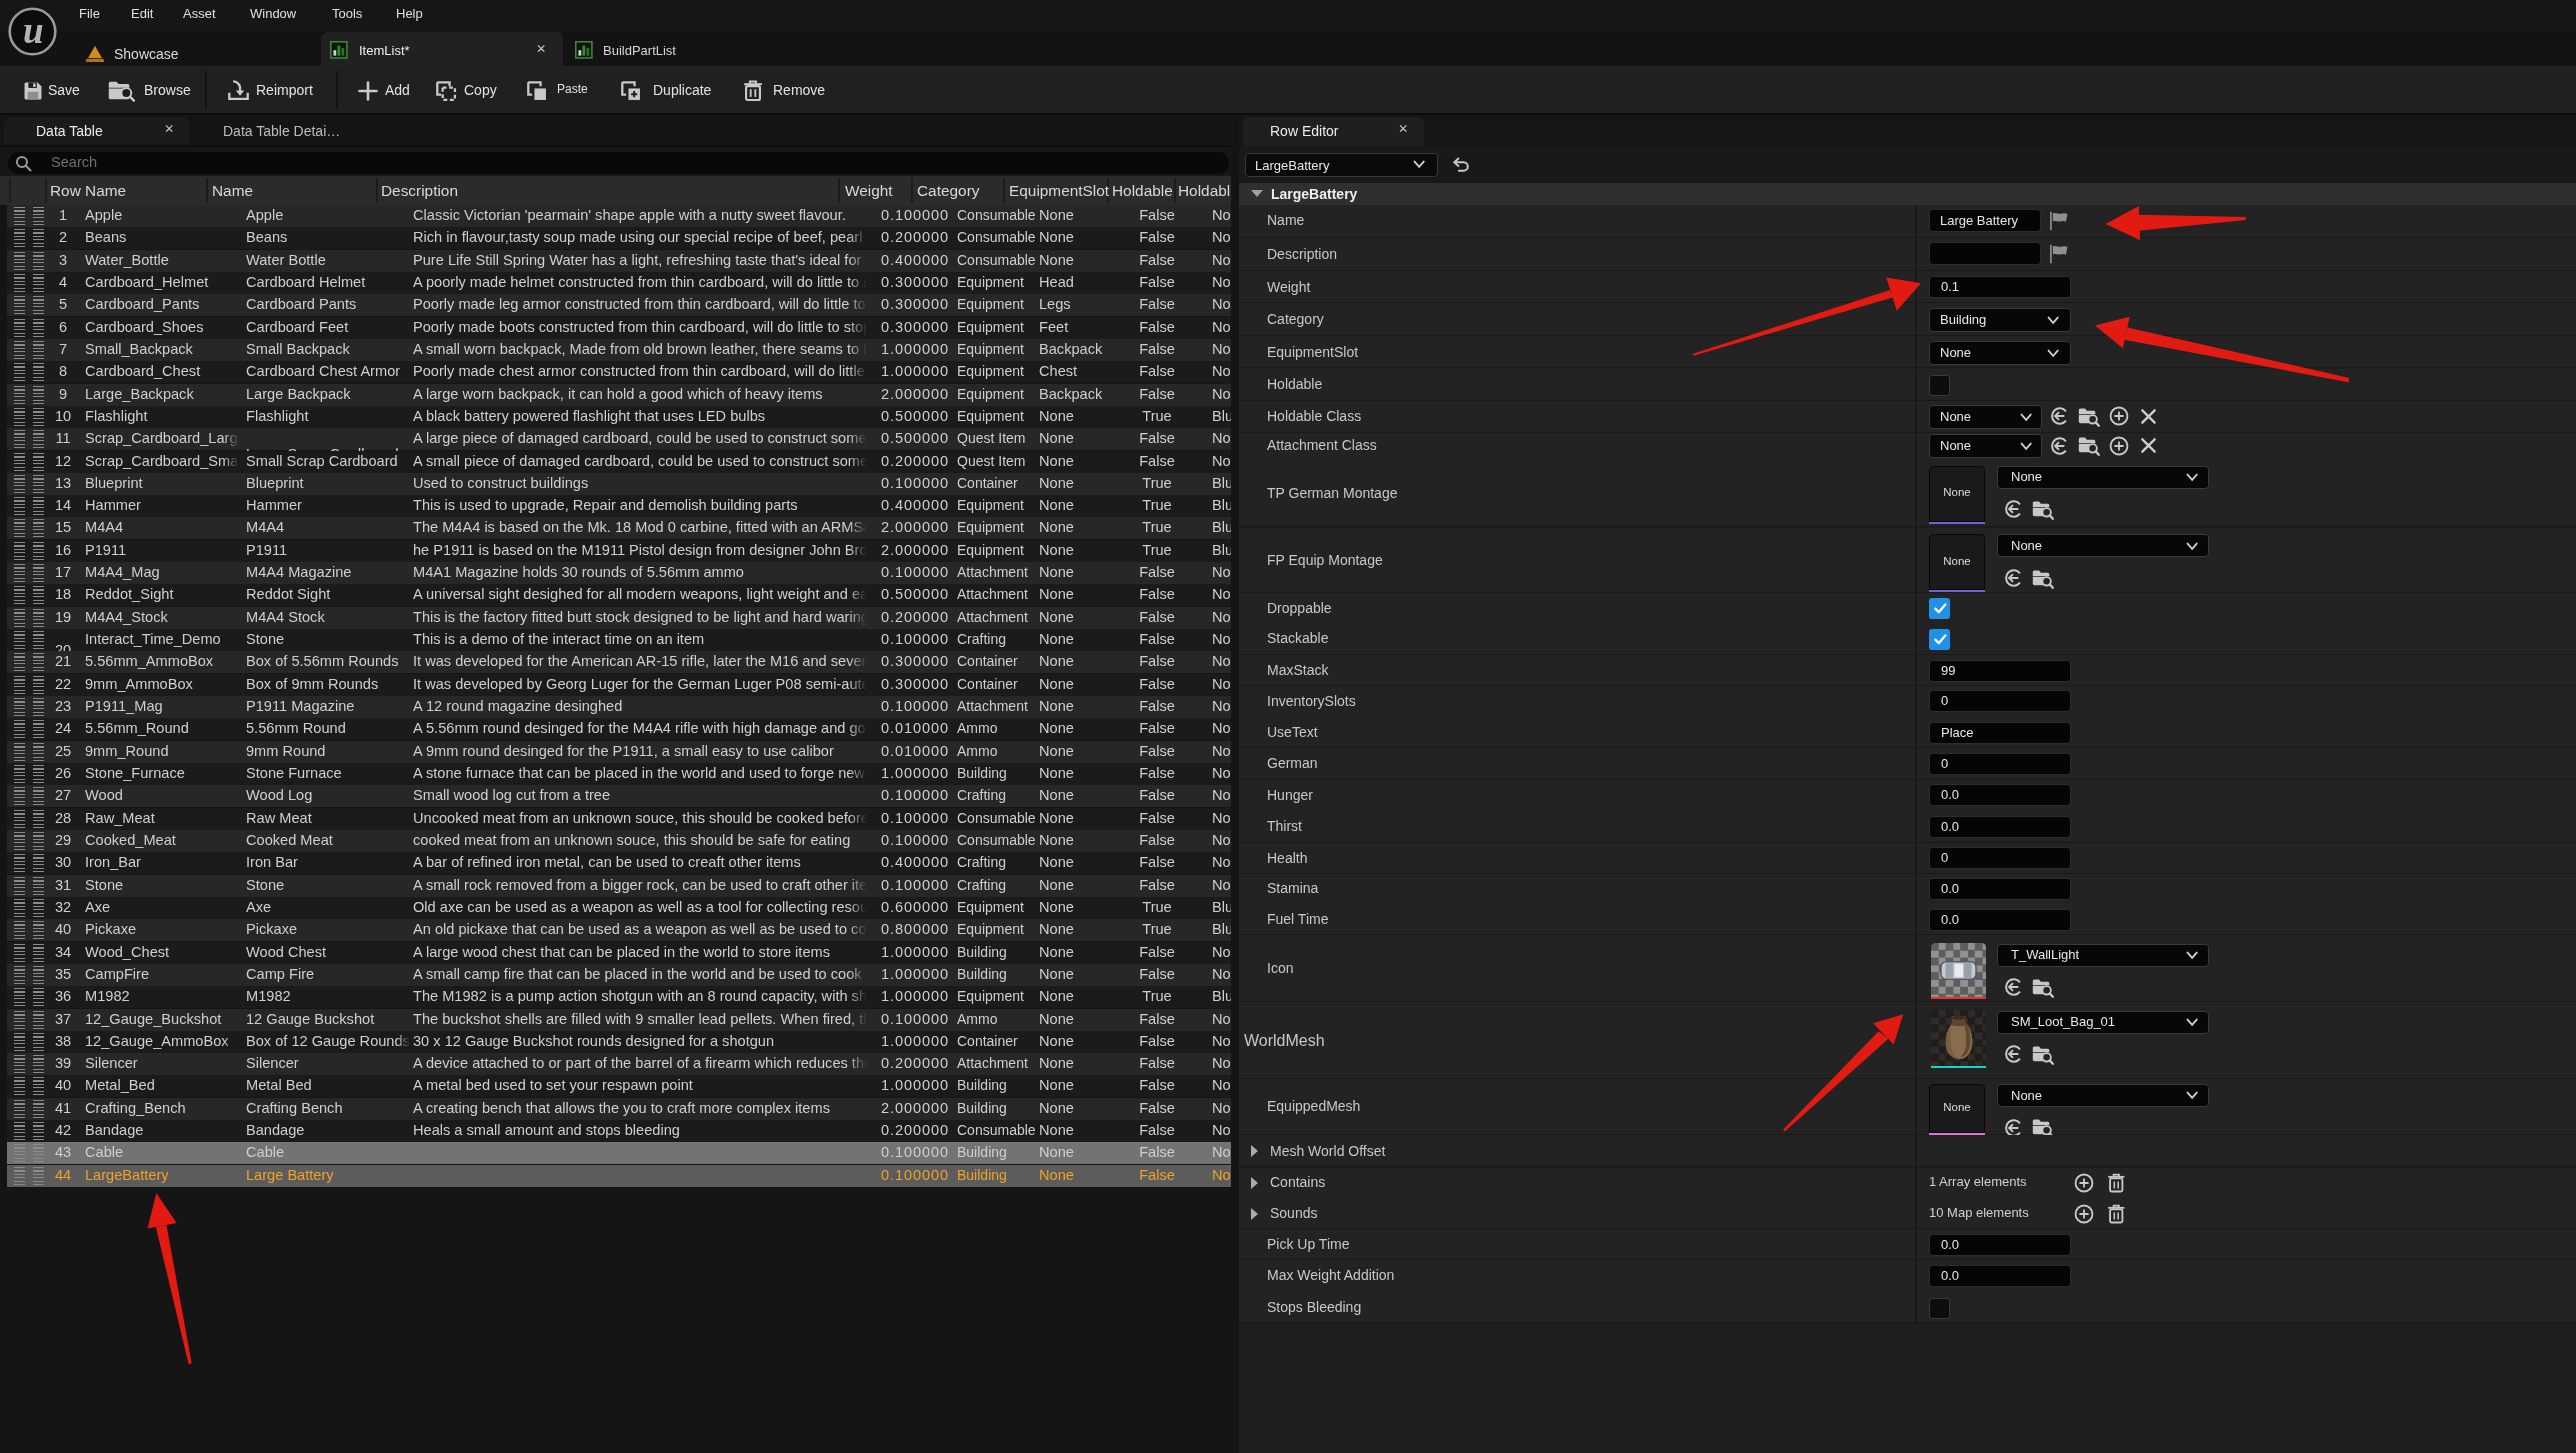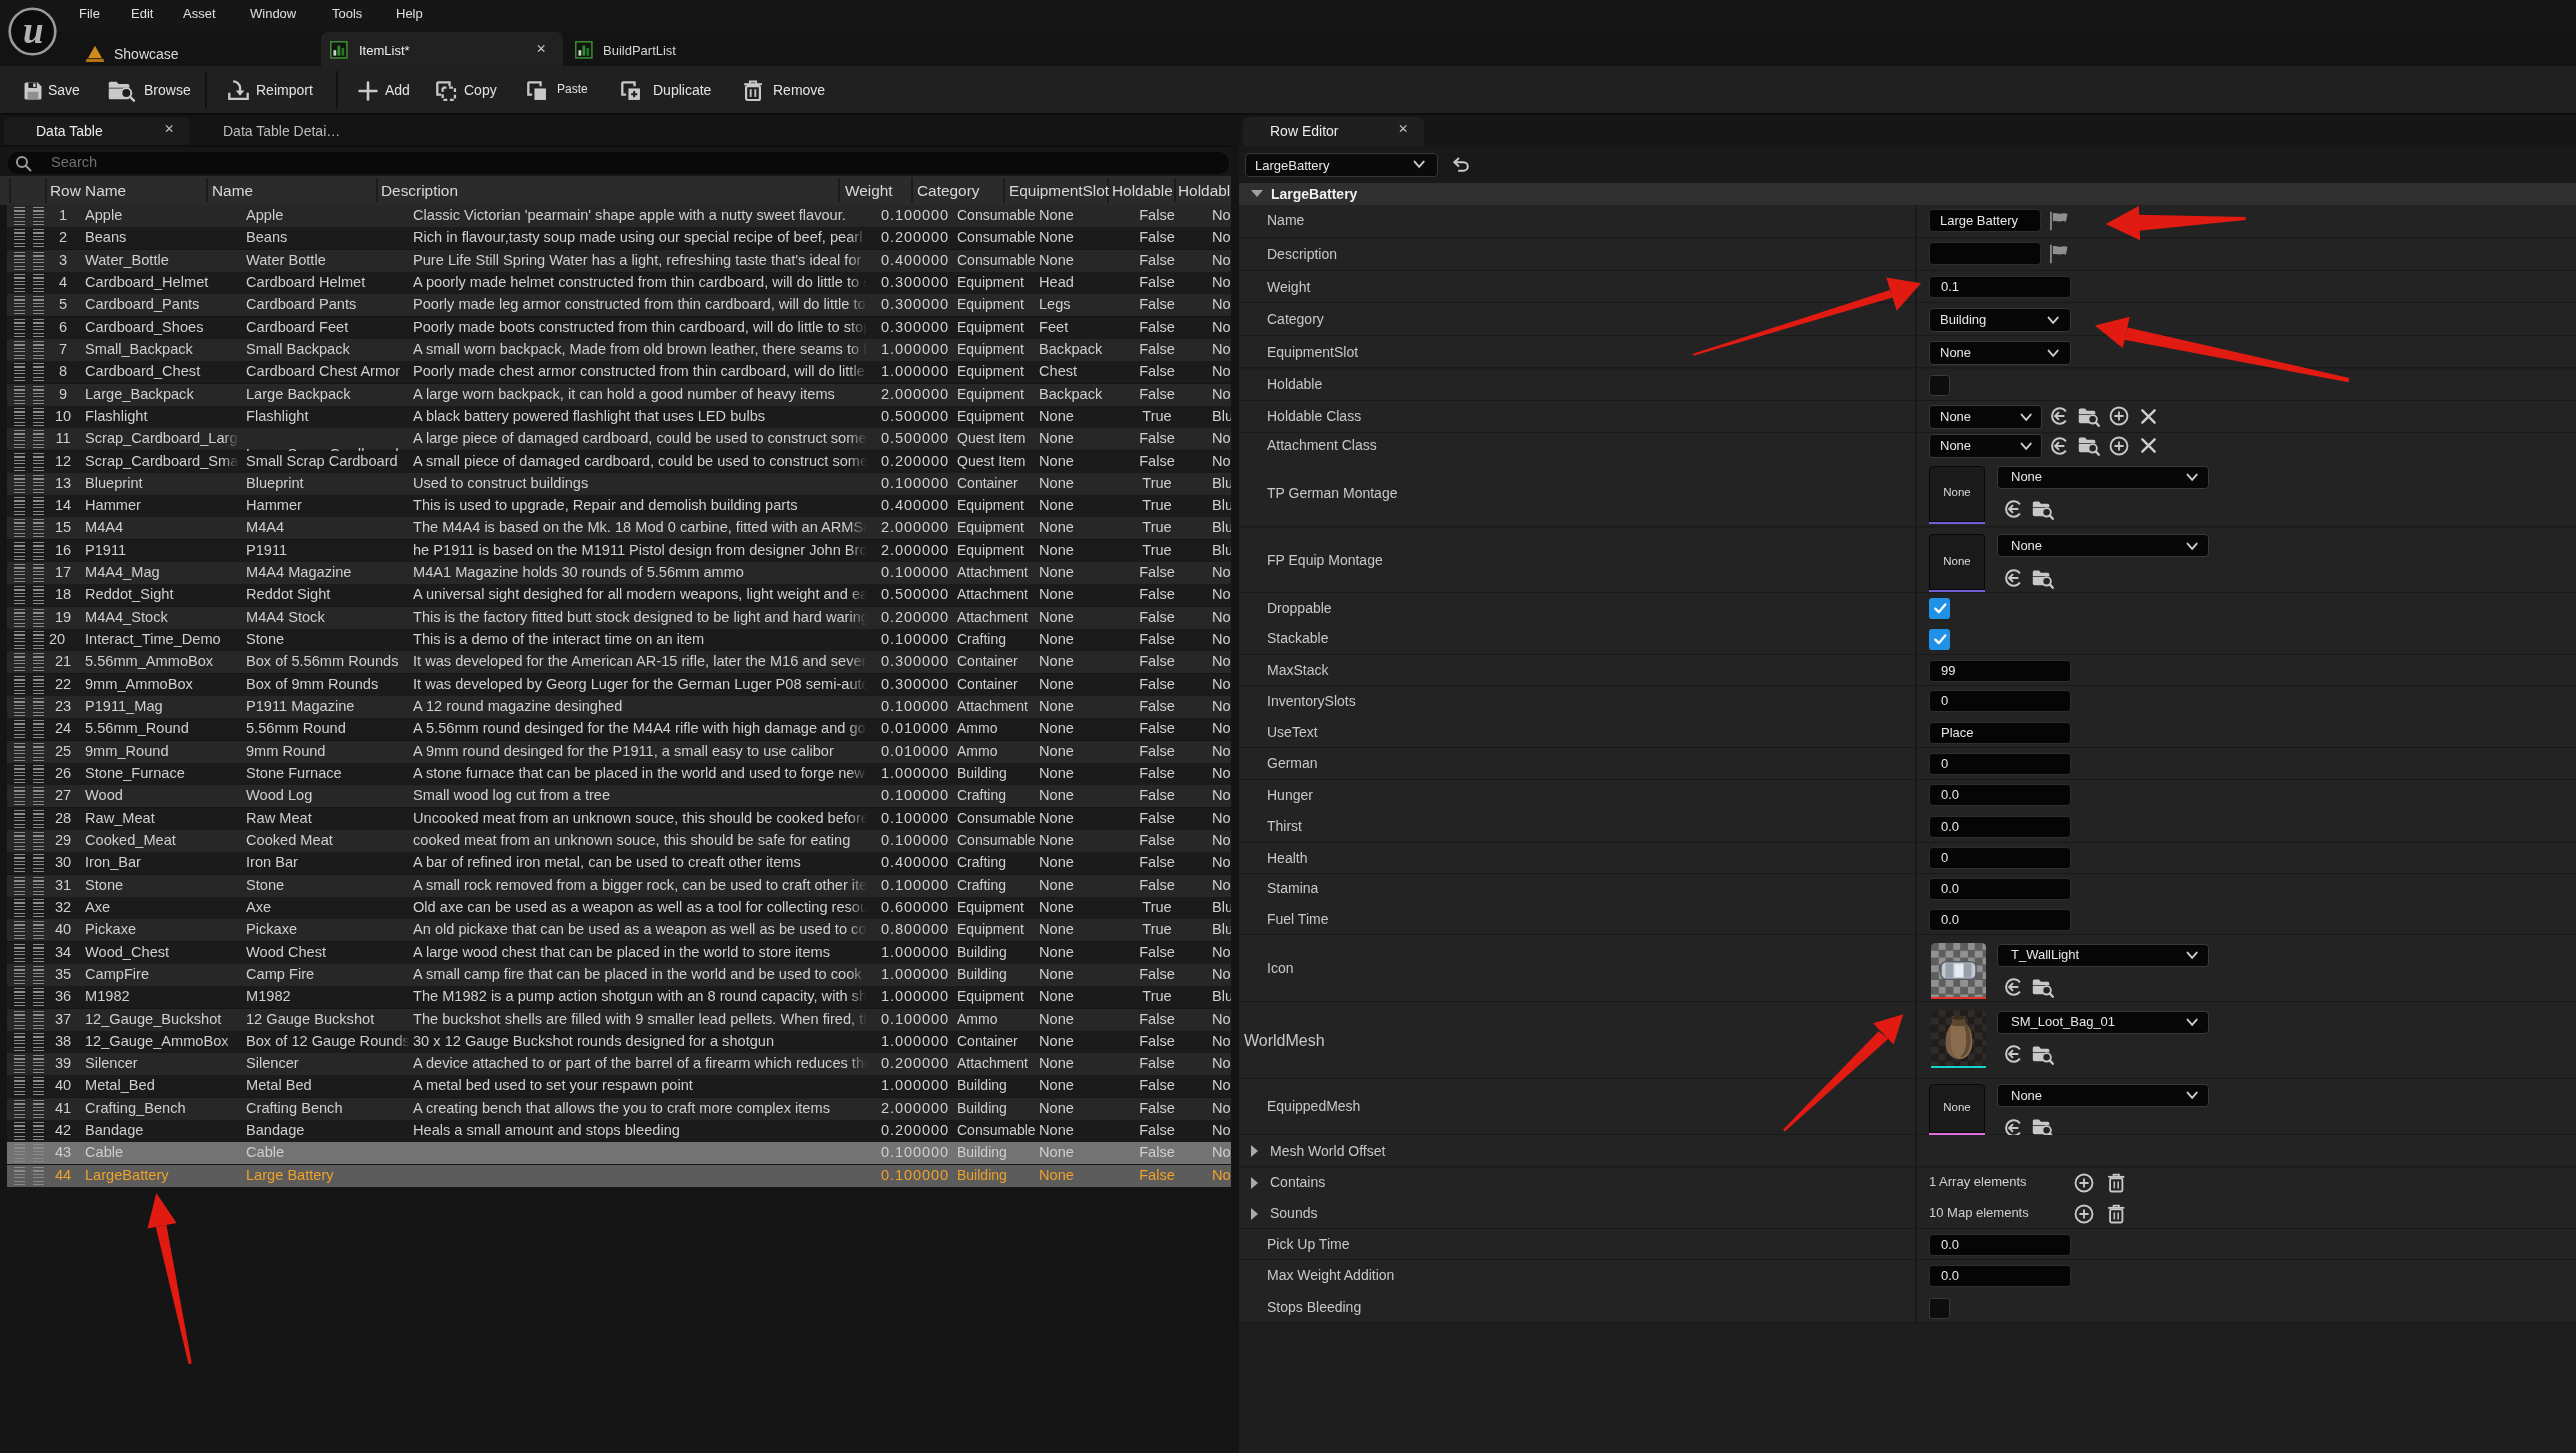--- a/index.html
+++ b/index.html
@@ -230,21 +230,21 @@
 <div class="tx" style="left:1039px;top:1.5px">Chest</div>
 <div class="tx" style="left:1111px;top:1.5px;width:92px;text-align:center">False</div>
 <div class="tx" style="left:1212px;top:1.5px;width:20px;overflow:hidden">None</div>
 </div>
 <div class="a" style="left:0;top:179px;width:1231px;height:22px;background:#272727;color:#cfcfcf;font-size:14.6px">
 <div class="a" style="left:14px;top:2.3px;width:10.8px;height:17.7px;background:repeating-linear-gradient(#8a8a8a 0 1.2px,transparent 1.2px 3.4px)"></div>
 <div class="a" style="left:33px;top:2.3px;width:10.8px;height:17.7px;background:repeating-linear-gradient(#8a8a8a 0 1.2px,transparent 1.2px 3.4px)"></div>
 <div class="tx" style="left:49px;top:1.5px;width:28px;text-align:center">9</div>
 <div class="tx" style="left:85px;top:1.5px;width:154px;overflow:hidden;-webkit-mask-image:linear-gradient(to right,#000 90%,transparent)">Large_Backpack</div>
 <div class="tx" style="left:246px;top:1.5px;width:164px;overflow:hidden;-webkit-mask-image:linear-gradient(to right,#000 92%,transparent)">Large Backpack</div>
-<div class="tx" style="left:413px;top:1.5px;width:454px;overflow:hidden;-webkit-mask-image:linear-gradient(to right,#000 96%,transparent)">A large worn backpack, it can hold a good number of heavy items</div>
+<div class="tx" style="left:413px;top:1.5px;width:454px;overflow:hidden;-webkit-mask-image:linear-gradient(to right,#000 96%,transparent)">A large worn backpack, it can hold a good which of heavy items</div>
 <div class="tx" style="left:847px;top:1.5px;width:102px;text-align:right;letter-spacing:0.9px">2.000000</div>
 <div class="tx" style="left:957px;top:2.3px;font-size:14px">Equipment</div>
 <div class="tx" style="left:1039px;top:1.5px">Backpack</div>
 <div class="tx" style="left:1111px;top:1.5px;width:92px;text-align:center">False</div>
 <div class="tx" style="left:1212px;top:1.5px;width:20px;overflow:hidden">None</div>
 </div>
 <div class="a" style="left:0;top:201px;width:1231px;height:22px;background:#1b1b1b;color:#cfcfcf;font-size:14.6px">
 <div class="a" style="left:14px;top:2.3px;width:10.8px;height:17.7px;background:repeating-linear-gradient(#8a8a8a 0 1.2px,transparent 1.2px 3.4px)"></div>
 <div class="a" style="left:33px;top:2.3px;width:10.8px;height:17.7px;background:repeating-linear-gradient(#8a8a8a 0 1.2px,transparent 1.2px 3.4px)"></div>
 <div class="tx" style="left:49px;top:1.5px;width:28px;text-align:center">10</div>
@@ -370,21 +370,21 @@
 <div class="tx" style="left:413px;top:1.5px;width:454px;overflow:hidden;-webkit-mask-image:linear-gradient(to right,#000 96%,transparent)">This is the factory fitted butt stock designed to be light and hard waring</div>
 <div class="tx" style="left:847px;top:1.5px;width:102px;text-align:right;letter-spacing:0.9px">0.200000</div>
 <div class="tx" style="left:957px;top:2.3px;font-size:14px">Attachment</div>
 <div class="tx" style="left:1039px;top:1.5px">None</div>
 <div class="tx" style="left:1111px;top:1.5px;width:92px;text-align:center">False</div>
 <div class="tx" style="left:1212px;top:1.5px;width:20px;overflow:hidden">None</div>
 </div>
 <div class="a" style="left:0;top:424px;width:1231px;height:22px;background:#1b1b1b;color:#cfcfcf;font-size:14.6px">
 <div class="a" style="left:14px;top:2.3px;width:10.8px;height:17.7px;background:repeating-linear-gradient(#8a8a8a 0 1.2px,transparent 1.2px 3.4px)"></div>
 <div class="a" style="left:33px;top:2.3px;width:10.8px;height:17.7px;background:repeating-linear-gradient(#8a8a8a 0 1.2px,transparent 1.2px 3.4px)"></div>
-<div class="tx" style="left:49px;top:2px;width:28px;">20</div>
+<div class="tx" style="left:49px;top:13px;width:28px;text-align:center">20</div>
 <div class="tx" style="left:85px;top:1.5px;width:154px;overflow:hidden;-webkit-mask-image:linear-gradient(to right,#000 90%,transparent)">Interact_Time_Demo</div>
 <div class="tx" style="left:246px;top:1.5px;width:164px;overflow:hidden;-webkit-mask-image:linear-gradient(to right,#000 92%,transparent)">Stone</div>
 <div class="tx" style="left:413px;top:1.5px;width:454px;overflow:hidden;-webkit-mask-image:linear-gradient(to right,#000 96%,transparent)">This is a demo of the interact time on an item</div>
 <div class="tx" style="left:847px;top:1.5px;width:102px;text-align:right;letter-spacing:0.9px">0.100000</div>
 <div class="tx" style="left:957px;top:2.3px;font-size:14px">Crafting</div>
 <div class="tx" style="left:1039px;top:1.5px">None</div>
 <div class="tx" style="left:1111px;top:1.5px;width:92px;text-align:center">False</div>
 <div class="tx" style="left:1212px;top:1.5px;width:20px;overflow:hidden">None</div>
 </div>
 <div class="a" style="left:0;top:446px;width:1231px;height:22px;background:#272727;color:#cfcfcf;font-size:14.6px">

